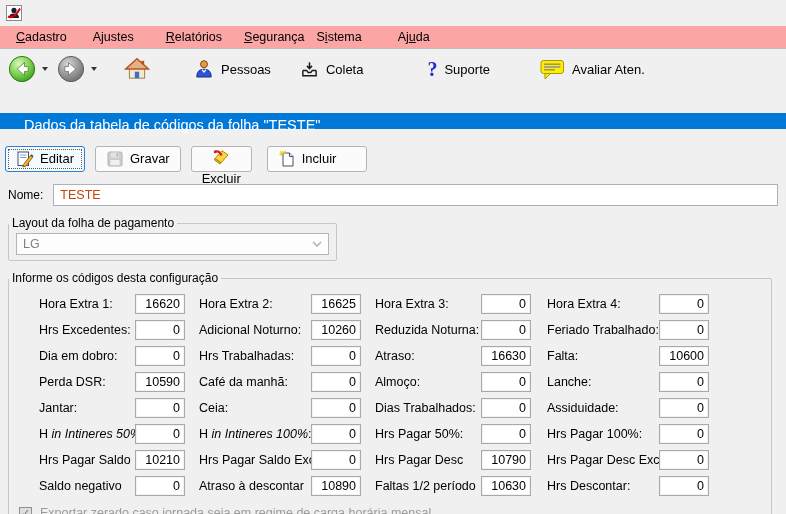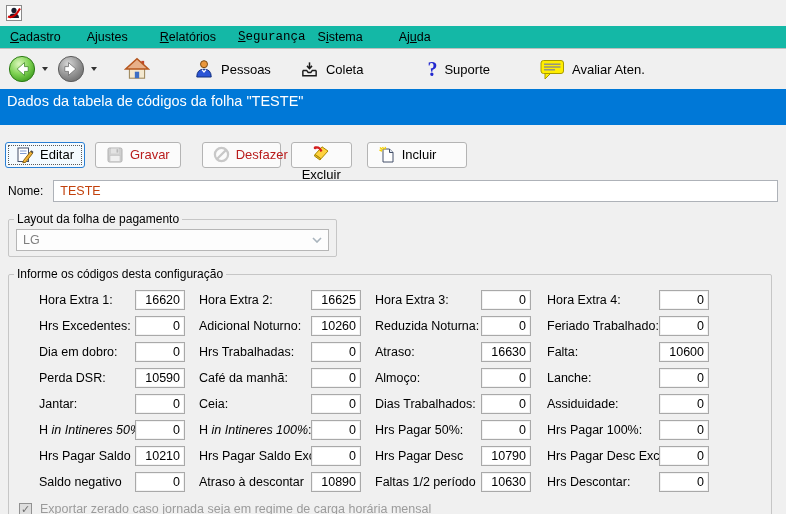--- a/index.html
+++ b/index.html
@@ -7,65 +7,65 @@
     width:786px;height:514px;overflow:hidden;
     background:#f0f0f0;
     font-family:"Liberation Sans","DejaVu Sans",sans-serif;
     font-size:12px;color:#000;
     -webkit-font-smoothing:antialiased;
   }
   .titlebar{height:26px;display:flex;align-items:center;gap:7px;padding-left:6px;background:#f0f0f0;}
   .titlebar .wicon{width:16px;height:16px;flex:0 0 16px;}
   .titlebar .wtitle{font-size:12.5px;}
 
-  .menubar{height:22px;display:flex;align-items:center;padding-left:2px;background:#14b8a6;
+  .menubar{height:22px;display:flex;align-items:center;padding-left:8px;background:#fca5a5;
     border-bottom:1px solid #bdbdbd;box-shadow:0 1px 0 #ffffff;}
   .menu-item{padding:3px 6px;cursor:default;font-size:12.5px;}
   .menu-item:nth-child(1){margin-left:2px;}
   .menu-item:nth-child(2){margin-left:14px;}
   .menu-item:nth-child(3){margin-left:20px;}
-  .menu-item:nth-child(4){margin-left:10px;font-family:Liberation Mono, monospace;}
+  .menu-item:nth-child(4){margin-left:10px;}
   .menu-item:nth-child(5){margin-left:0px;}
   .menu-item:nth-child(6){margin-left:24px;}
   .menu-item u{text-decoration:underline;}
 
   .toolbar{height:40px;display:flex;align-items:center;padding-left:8px;background:#f0f0f0;}
   .navbtn{width:28px;height:28px;display:flex;align-items:center;justify-content:center;}
   .caret{width:0;height:0;border-left:3.5px solid transparent;border-right:3.5px solid transparent;
     border-top:4px solid #333;margin:0 9px 0 6px;}
   .homebtn{margin-left:18px;display:flex;align-items:center;}
   .tool-item{display:flex;align-items:center;gap:7px;font-size:13px;cursor:default;}
   .ti-espelho{margin-left:27px;}
   .ti-pessoas{margin-left:44px;}
   .ti-coleta{margin-left:29px;}
   .ti-suporte{margin-left:64px;}
   .ti-avaliar{margin-left:50px;}
   .q-glyph{color:#2228cf;font-weight:bold;font-size:20px;line-height:20px;font-family:"Liberation Serif",serif;}
 
-  .header{height:36px;line-height:24px;background:#0078d7;color:#fff;font-size:14.5px;padding-left:7px;}
+  .header{height:16px;line-height:24px;background:#0078d7;color:#fff;font-size:14.5px;padding-left:24px;margin-top:24px;}
 
   .actions{height:31px;display:flex;align-items:center;padding:14px 0 0 5px;background:#f0f0f0;}
   .btn{height:26px;display:inline-flex;align-items:center;gap:6px;padding:0 10px;
     background:#fbfbfb;border:1px solid #b4b4b4;border-radius:3px;font-size:13px;
     font-family:inherit;color:#000;position:relative;cursor:default;}
   .btn svg{flex:0 0 auto;}
   .btn.focused{border-color:#2a7fd4;background:#f4fafe;outline:1px dotted #5a5a5a;outline-offset:-4px;}
-  .btn:disabled{color:#b91c1c;}
+  .btn:disabled{color:#000000;}
   .btn:disabled svg{filter:grayscale(1);opacity:.55;}
   .b-gravar{margin-left:10px;}
   .b-desfazer{margin-left:21px;width:79px;}
   .b-excluir{margin-left:10px;flex-direction:column;}
   .b-incluir{margin-left:15px;width:100px;justify-content:flex-start;}
 
   .nome-row{display:flex;align-items:center;gap:10px;padding:10px 8px 5px 8px;}
   .nome-input{flex:1;height:20px;border:1px solid #aeb2b8;background:#fff;padding:0 6px;
     font-family:inherit;font-size:12.5px;color:#c2410c;}
 
   fieldset{border:1px solid #c6c6c6;border-radius:2px;margin:0;padding:0;background:#f0f0f0;}
-  legend{font-size:12px;padding:0 3px;margin-left:5px;}
+  legend{font-size:12px;padding:0 3px;}
   .fs-layout{margin:5px 0 0 8px;width:329px;height:45px;box-sizing:border-box;}
   .combo{margin:3px 7px 0 7px;height:22px;box-sizing:border-box;border:1px solid #b6b6b6;background:#fdfdfd;
     display:flex;align-items:center;justify-content:space-between;padding:0 6px;color:#7f7f7f;font-size:12.5px;}
 
   .fs-codes{margin:10px 0 0 8px;width:764px;height:249px;box-sizing:border-box;}
   .codes-grid{display:grid;padding:9px 0 0 30px;
     grid-template-columns:96px 50px 14px 112px 50px 14px 106px 50px 16px 112px 50px;
     grid-auto-rows:20px;row-gap:6px;align-items:center;}
   .flabel{white-space:nowrap;overflow:hidden;font-size:12.5px;}
   .numbox{height:18px;border:1px solid #a9a9a9;background:#fff;display:flex;align-items:center;
@@ -189,27 +189,20 @@
   </button>
   <button class="btn b-gravar" disabled="">
     <svg width="18" height="18" viewBox="0 0 18 18">
       <rect x="2" y="2" width="14" height="14" rx="1.5" fill="#a8adb3" stroke="#6f757c"></rect>
       <rect x="5" y="2.5" width="8" height="5" fill="#cdd1d6"></rect>
       <rect x="10.5" y="3.2" width="1.8" height="3.4" fill="#7e848b"></rect>
       <rect x="4" y="9.5" width="10" height="6" fill="#e6e8ea" stroke="#8d939a" stroke-width="0.6"></rect>
     </svg>
     <span>Gravar</span>
   </button>
-  <button class="btn b-desfazer" disabled="">
-    <svg width="17" height="17" viewBox="0 0 18 18">
-      <circle cx="9" cy="9" r="7" fill="none" stroke="#9f9f9f" stroke-width="2.4"></circle>
-      <line x1="4.2" y1="13.8" x2="13.8" y2="4.2" stroke="#9f9f9f" stroke-width="2.4"></line>
-    </svg>
-    <span>Desfazer</span>
-  </button>
   <button class="btn b-excluir">
     <svg width="19" height="18" viewBox="0 0 19 18">
       <polygon points="3,11.5 10,3.8 16,8 9,15.8" fill="#ffd23e" stroke="#a98a00"></polygon>
       <polygon points="3,11.5 9,15.8 8,17 2.4,13" fill="#e8b52a" stroke="#a98a00"></polygon>
       <path d="M3.5 4.5 Q7.5 3.5 9.5 8.5" fill="none" stroke="#d42020" stroke-width="2.2"></path>
       <circle cx="3.2" cy="4.7" r="1.5" fill="#d42020"></circle>
     </svg>
     <span>Excluir</span>
   </button>
   <button class="btn b-incluir">

